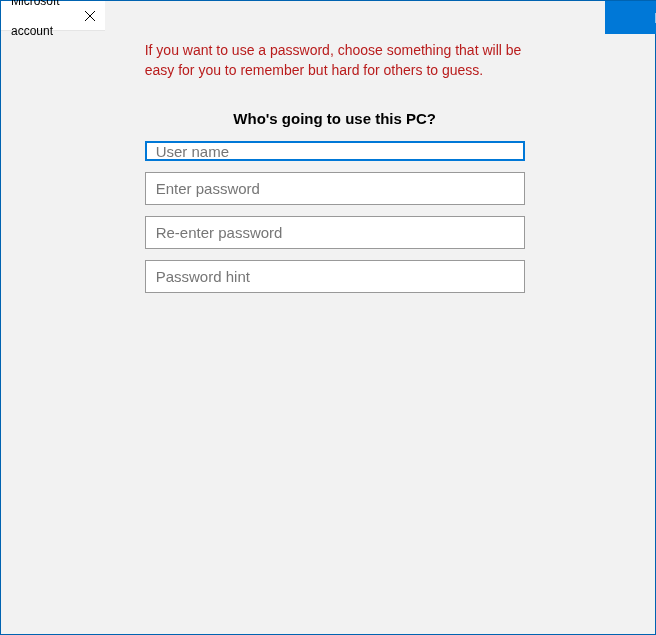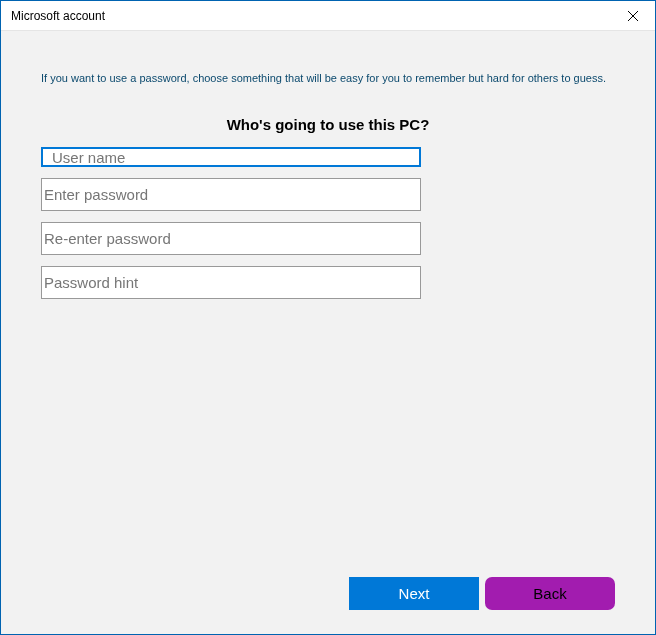--- a/index.html
+++ b/index.html
@@ -13,21 +13,21 @@
       width: 656px;
       height: 635px;
       overflow: hidden;
     }
     .window {
       width: 656px;
       height: 635px;
       border: 1px solid #0063b1;
       background: #f2f2f2;
       display: flex;
-      flex-direction: column;
+      flex-direction: row;
     }
     .titlebar {
       height: 30px;
       background: #ffffff;
       display: flex;
       align-items: center;
       justify-content: space-between;
       padding-left: 10px;
       border-bottom: 1px solid #e5e5e5;
       font-size: 12px;
@@ -57,39 +57,39 @@
       display: flex;
       flex-direction: column;
     }
     .heading {
       font-size: 26px;
       font-weight: 400;
       color: #1a1a1a;
       margin-bottom: 22px;
     }
     .description {
-      font-size: 11px;
-      color: #0c4a6e;
+      font-size: 14px;
+      color: #b91c1c;
       line-height: 1.4;
       margin-bottom: 30px;
     }
     .section-label {
       font-size: 15px;
       font-weight: 600;
       color: #000;
       margin-bottom: 14px;
       text-align: center;
     }
     .section-label.second {
       margin-top: 22px;
     }
     .text-input {
       width: 380px;
       height: 33px;
-      padding: 0 2px;
+      padding: 0 10px;
       font-size: 15px;
       font-family: inherit;
       background: #fff;
       border: 1px solid #999;
       outline: none;
       color: #333;
       display: block;
       margin-bottom: 11px;
     }
     .text-input::placeholder {

